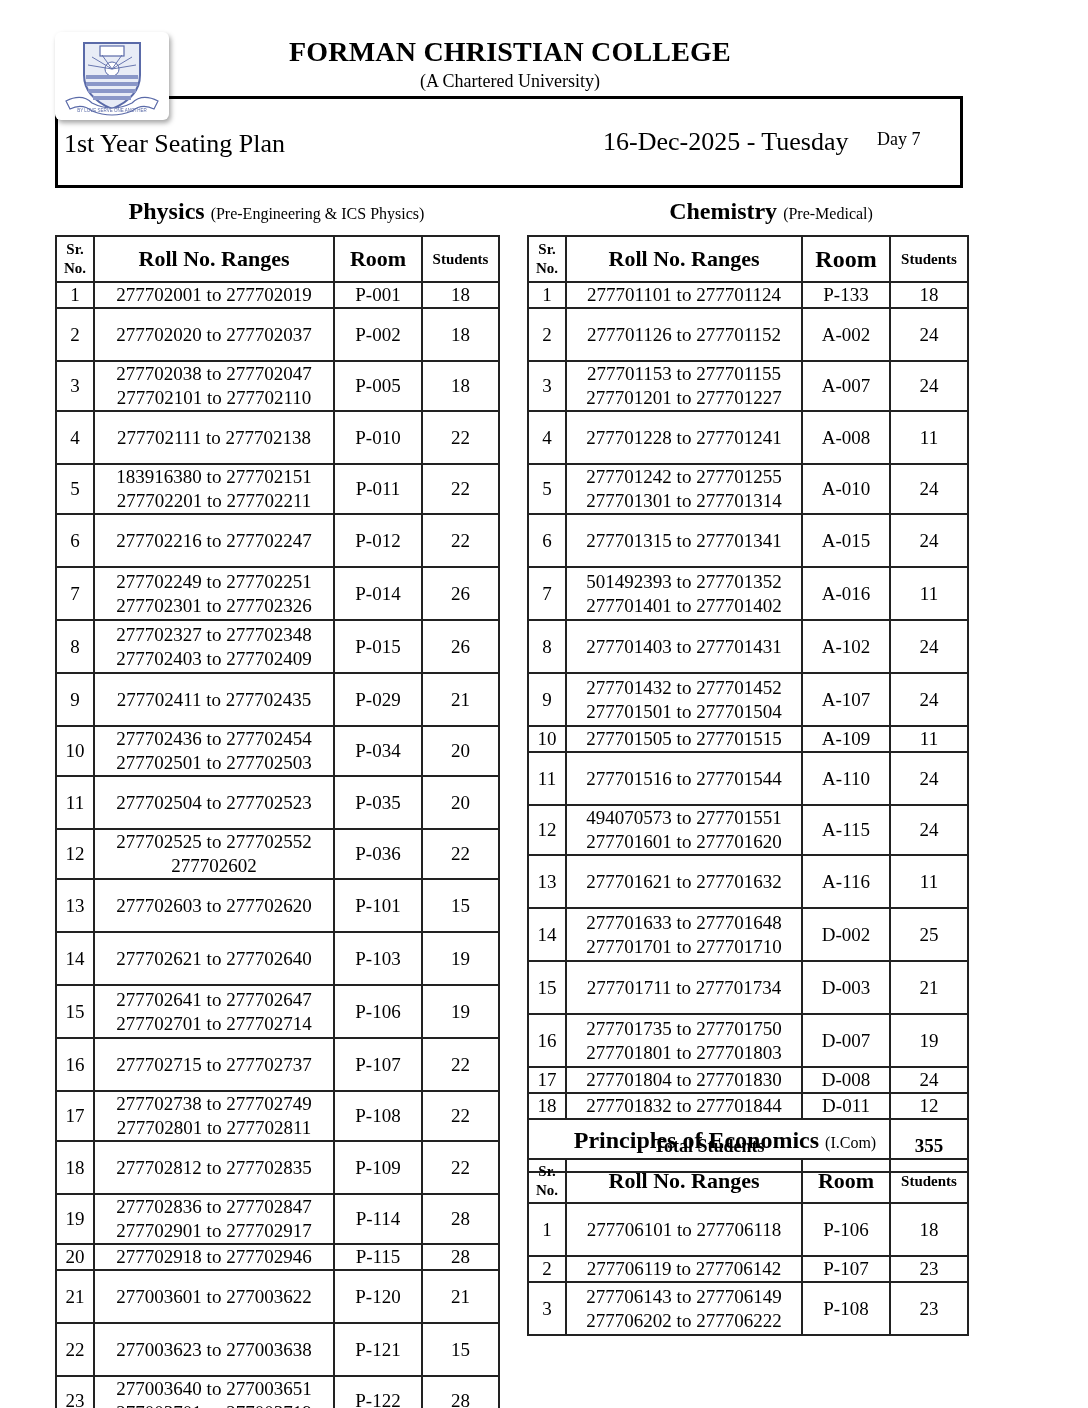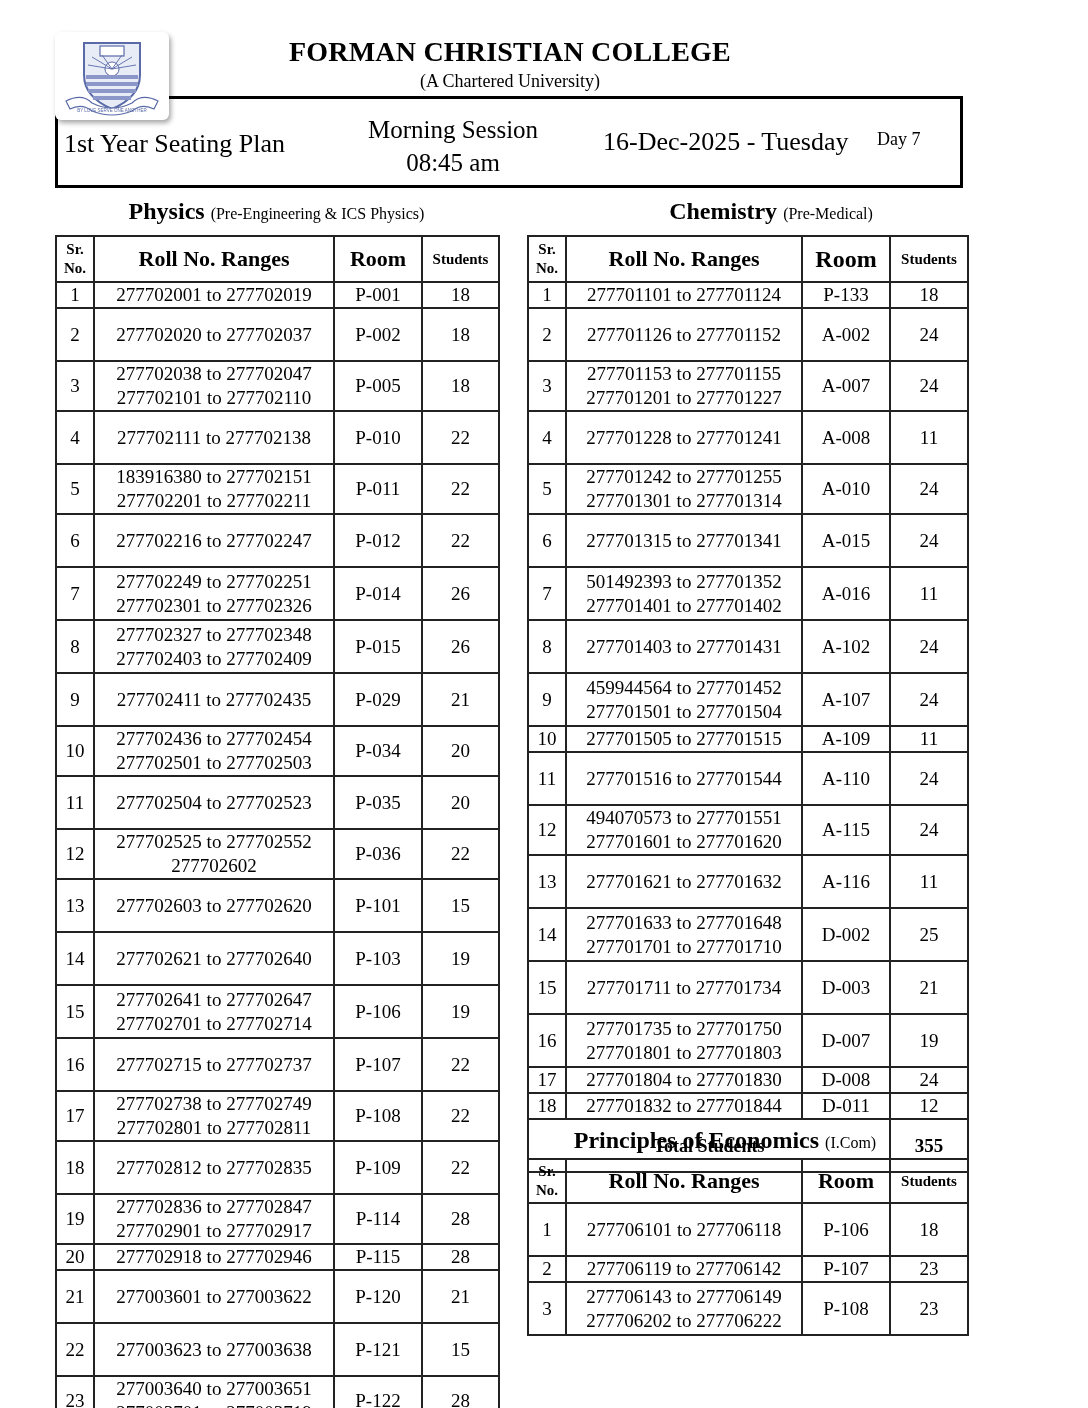--- a/index.html
+++ b/index.html
@@ -50,24 +50,20 @@
     <path d="M4 66 Q20 58 30 68 Q50 78 70 68 Q80 58 96 66 L92 74 Q80 68 70 76 Q50 84 30 76 Q20 68 8 74 Z" fill="#fff" stroke="#5a6aa8" stroke-width="1.2"></path>
     <text x="50" y="77" font-size="4.5" text-anchor="middle" fill="#5a6aa8" font-family="Liberation Sans, sans-serif">BY LOVE SERVE ONE ANOTHER</text>
   </svg>
 </div>
 
 <div class="college-title">FORMAN CHRISTIAN COLLEGE</div>
 <div class="college-sub">(A Chartered University)</div>
 
 <div class="info-box">
   <div class="plan">1st Year Seating Plan</div>
-  <div class="session">
-    <div>Morning Session</div>
-    <div>08:45 am</div>
-  </div>
   <div class="date">16-Dec-2025 - Tuesday</div>
   <div class="day">Day 7</div>
 </div>
 
 <div class="section-title" style="left:55px; width:443px; top:198px;">
   <span>Physics</span>
   <span class="sub">(Pre-Engineering &amp; ICS Physics)</span>
 </div>
 <table class="plan" id="physics-table" style="left:55px; top:235px; width:443px;">
   <colgroup>
@@ -365,21 +361,21 @@
         <td>8</td>
         <td>
           <span class="roll-line">277701403 to 277701431</span>
         </td>
         <td>A-102</td>
         <td>24</td>
       </tr>
       <tr style="height: 53px;">
         <td>9</td>
         <td>
-          <span class="roll-line">459944564 to 277701452</span>
+          <span class="roll-line">277701432 to 277701452</span>
           <span class="roll-line">277701501 to 277701504</span>
         </td>
         <td>A-107</td>
         <td>24</td>
       </tr>
       <tr style="height: 26px;">
         <td>10</td>
         <td>
           <span class="roll-line">277701505 to 277701515</span>
         </td>

